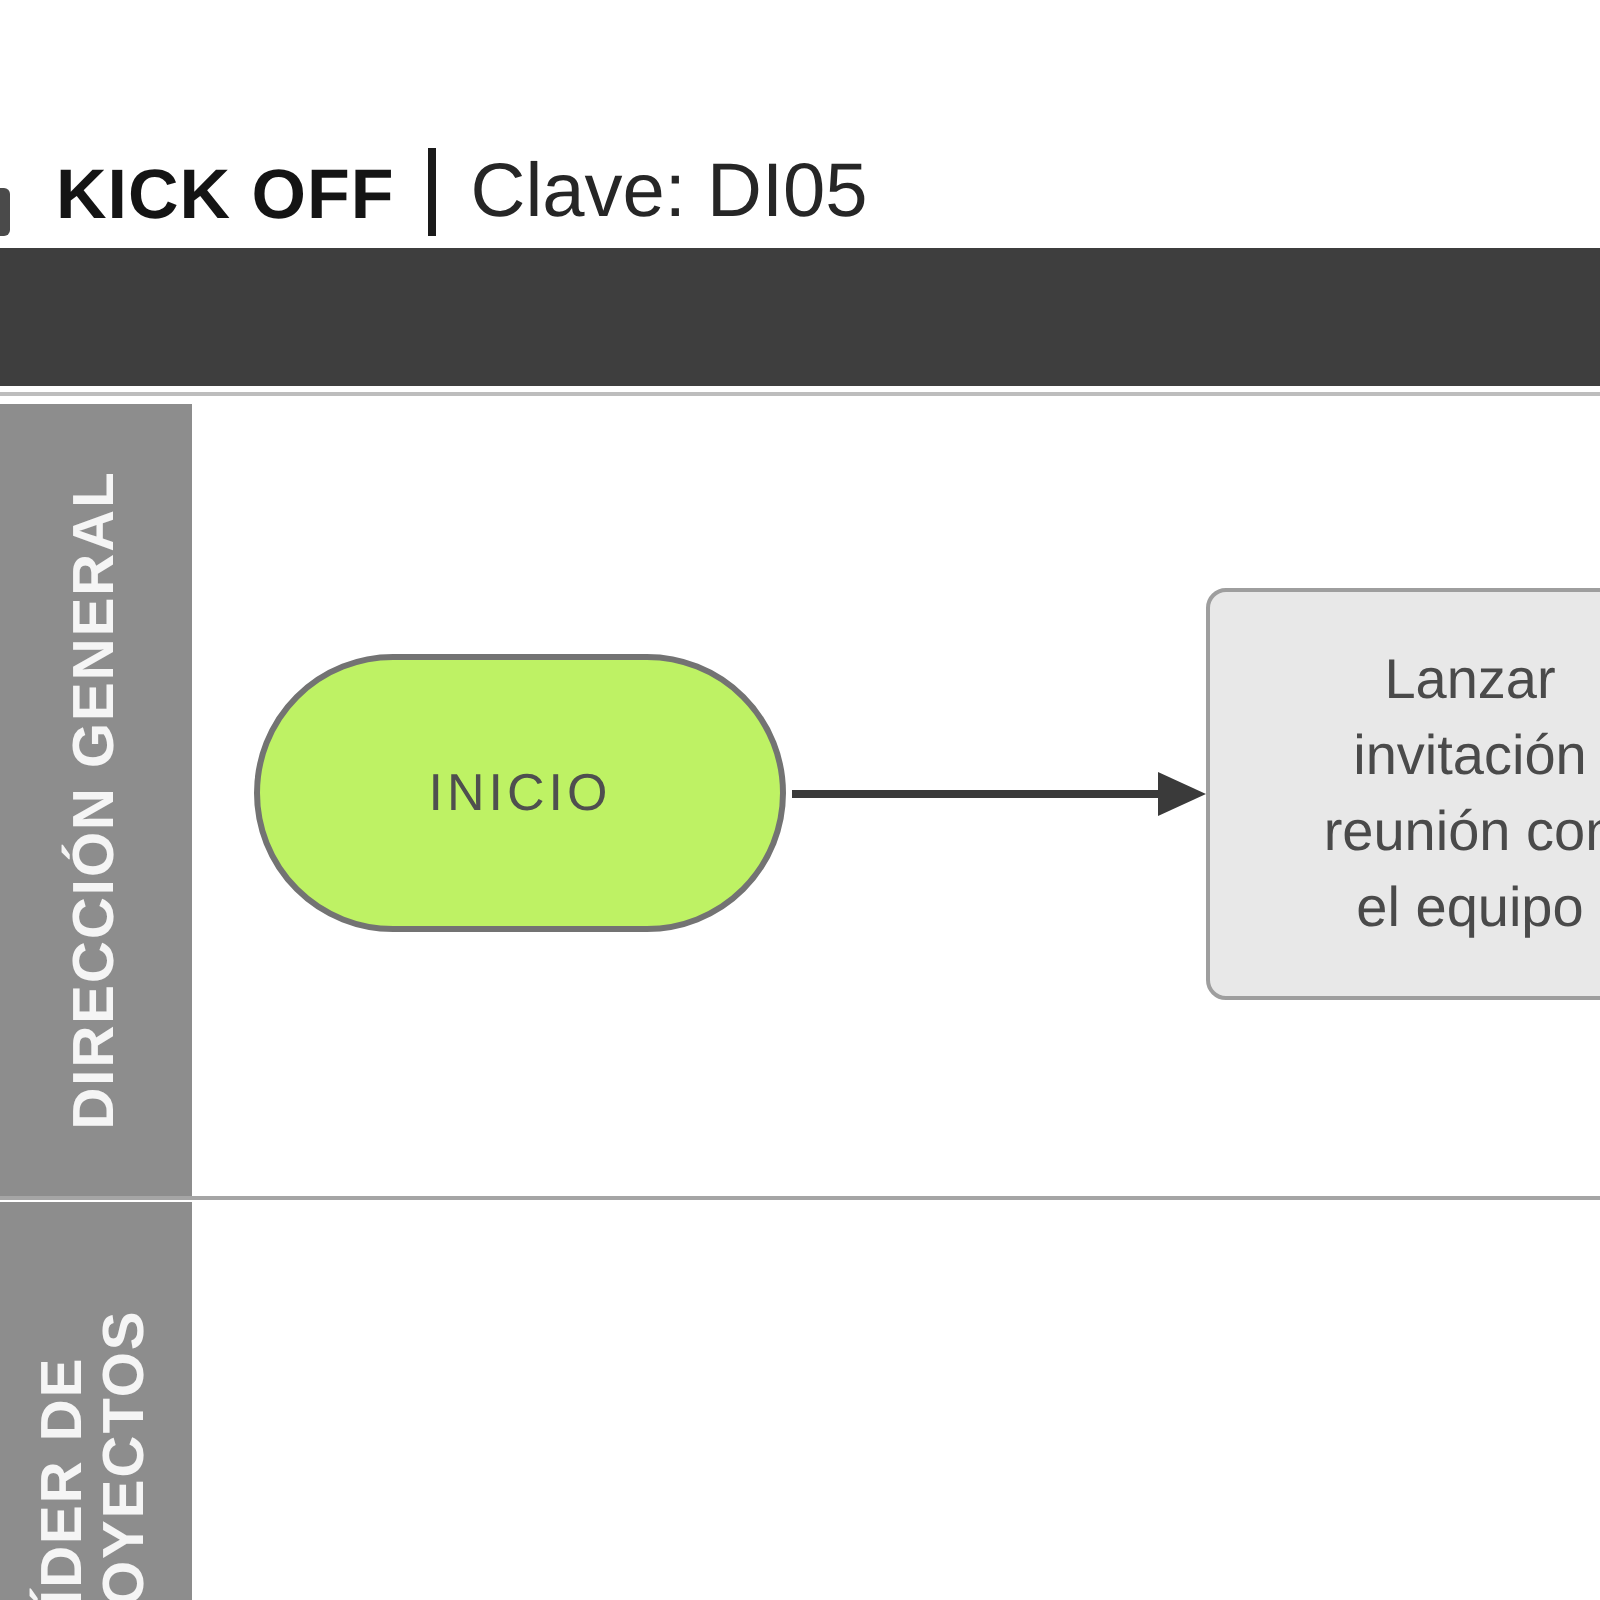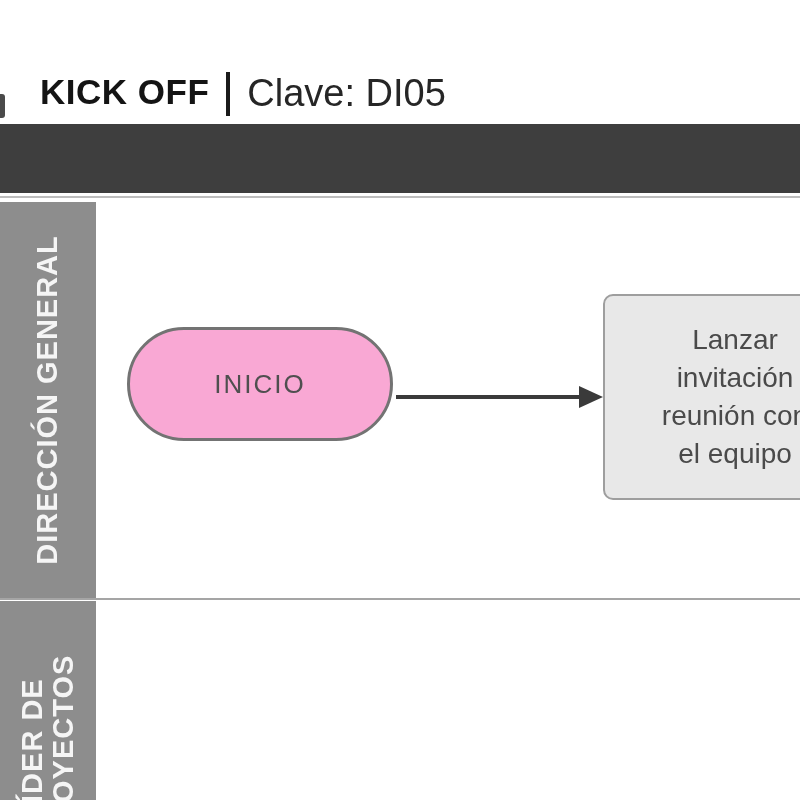--- a/index.html
+++ b/index.html
@@ -13,22 +13,22 @@
   .abs { position: absolute; }
 
   
   .edge-sliver {
     left: 0; top: 94px; width: 5px; height: 24px;
     background: #4a4a4a; border-radius: 0 3px 3px 0;
   }
 
   
   .header {
-    left: 40px; top: 72px; height: 46px;
-    display: flex; align-items: flex-start;
+    left: 28px; top: 72px; height: 46px;
+    display: flex; align-items: flex-end;
   }
   .header-title {
     font-size: 35px; font-weight: bold; color: #141414;
     letter-spacing: 0.5px; white-space: nowrap;
   }
   .header-sep {
     width: 4px; height: 44px; background: #1a1a1a; margin: 0 17px;
   }
   .header-clave {
     font-size: 38px; color: #262626; white-space: nowrap;
@@ -54,23 +54,23 @@
     letter-spacing: 1px; white-space: nowrap; text-align: center;
     line-height: 1.08;
   }
   .vlabel .vline { display: block; }
 
   
   .lane-divider { left: 0; top: 598px; width: 800px; height: 2px; background: #a5a5a5; }
 
   
   .start-shape {
-    left: 127px; top: 327px; width: 266px; height: 114px;
+    left: 127px; top: 327px; width: 266px; height: 139px;
     box-sizing: border-box;
-    background: #f9a8d4;
+    background: #bef264;
     border: 3px solid #737373;
     border-radius: 70px;
     display: flex; align-items: center; justify-content: center;
     font-size: 26px; color: #4f4f4f; letter-spacing: 2px;
   }
 
   
   .flow-arrow-line {
     left: 396px; top: 395px; width: 184px; height: 4px; background: #3a3a3a;
   }

